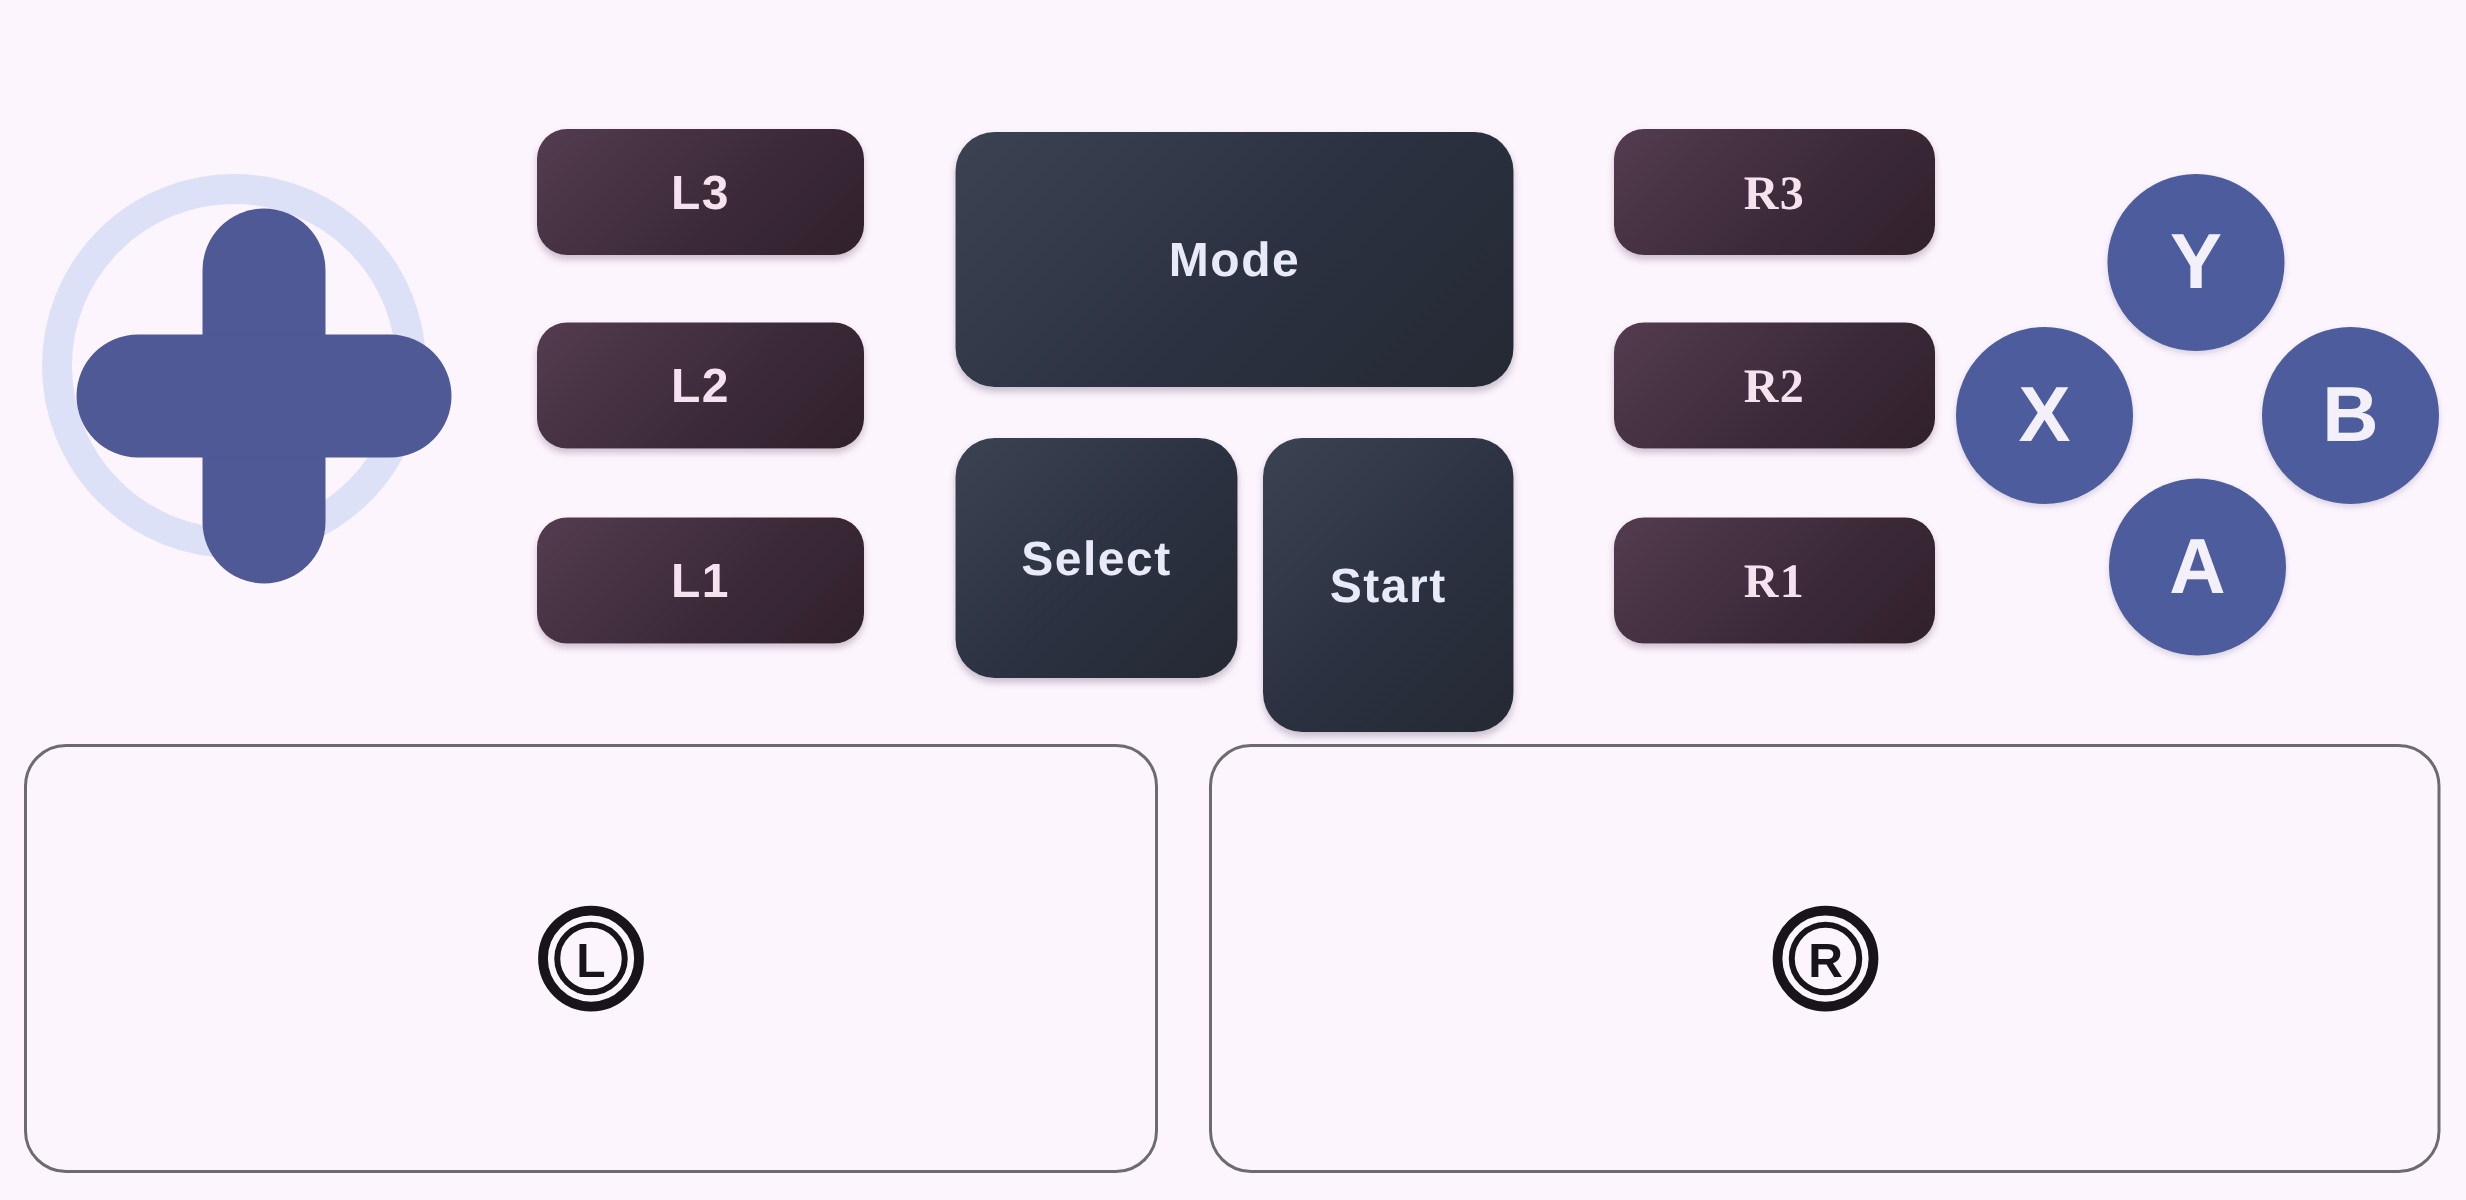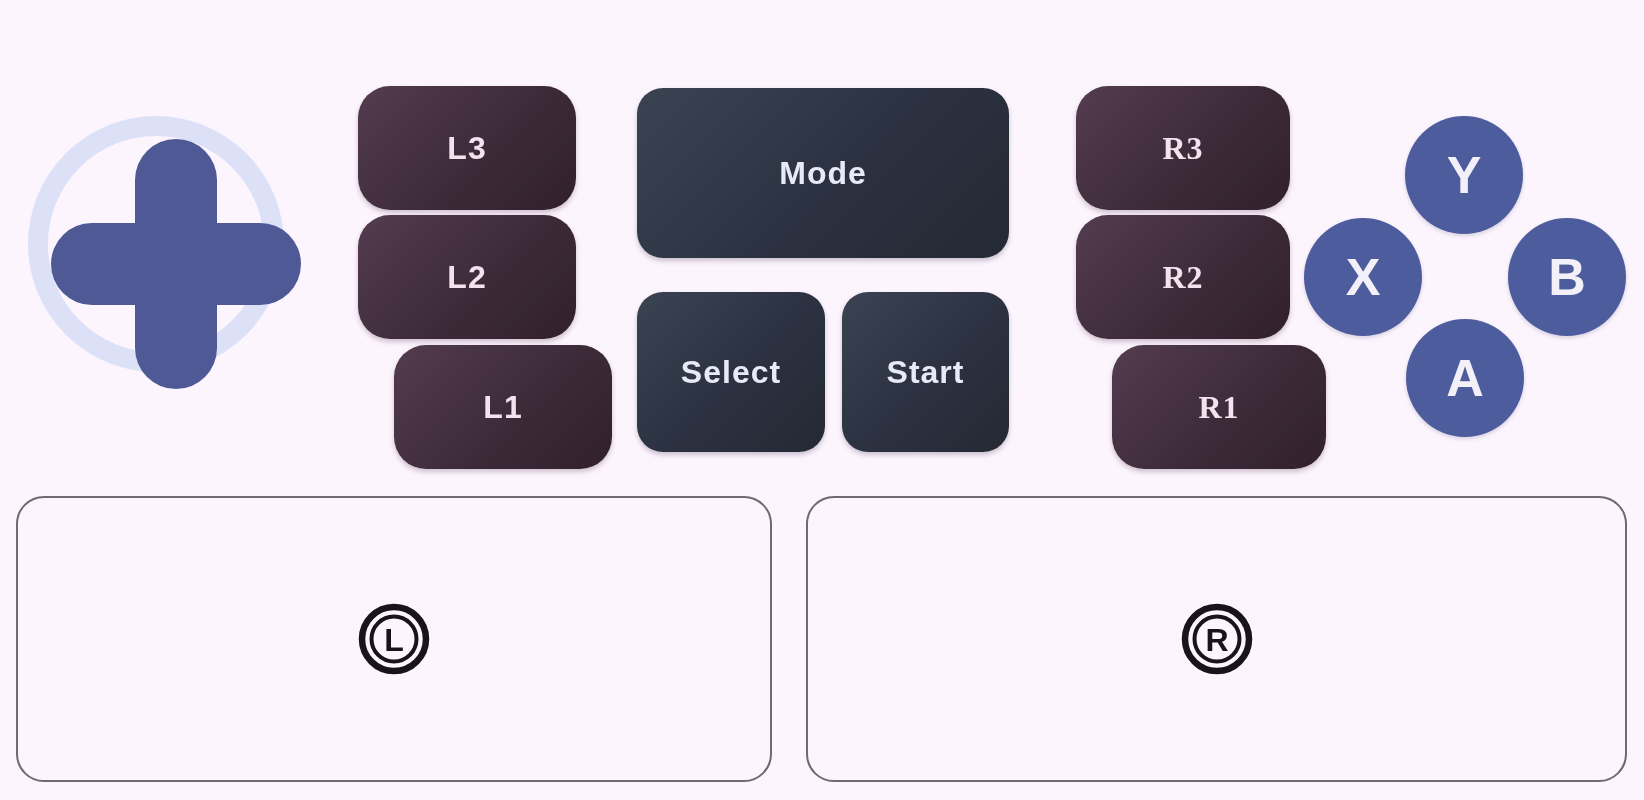--- a/index.html
+++ b/index.html
@@ -23,41 +23,41 @@
   .dpad-bar.v { left: 135px; top: 139px; width: 82px; height: 250px; }
   .dpad-bar.h { left: 51px;  top: 223px; width: 250px; height: 82px; }
 
   
   .btn {
     display: flex; align-items: center; justify-content: center;
     font-weight: 700; font-size: 32px; letter-spacing: 1px;
     cursor: pointer;
   }
   .trigger {
-    width: 218px; height: 124px; border-radius: 32px;
+    width: 218px; height: 84px; border-radius: 20px;
     background: linear-gradient(135deg, #533c4f 0%, #3b2938 60%, #31212b 100%);
     color: #f6e2ef;
     box-shadow: 0 3px 5px rgba(70, 35, 70, 0.25);
   }
   .sysbtn {
     border-radius: 26px;
     background: linear-gradient(135deg, #3b4353 0%, #2b3140 55%, #242933 100%);
     color: #e9eaf8;
     box-shadow: 0 3px 5px rgba(50, 40, 70, 0.25);
   }
   .col-l { left: 358px; }
   .col-r { left: 1076px; }
   .col-r .trigger, .trigger.r { width: 214px; font-family: Liberation Serif, serif; }
   .row-3 { top: 86px; }
   .row-2 { top: 215px; }
-  .row-1 { top: 345px; margin-left: 36px; }
+  .row-1 { top: 345px; }
 
   .mode   { left: 637px; top: 88px;  width: 372px; height: 170px; }
   .select { left: 637px; top: 292px; width: 188px; height: 160px; }
-  .start  { left: 842px; top: 292px; width: 167px; height: 160px; }
+  .start  { left: 842px; top: 292px; width: 167px; height: 196px; }
 
   
   .face {
     width: 118px; height: 118px; border-radius: 50%;
     background: #4d5c9c; color: #f3f0fa;
     display: flex; align-items: center; justify-content: center;
     font-weight: 700; font-size: 52px;
     cursor: pointer;
     box-shadow: 0 2px 4px rgba(60, 60, 100, 0.2);
   }

